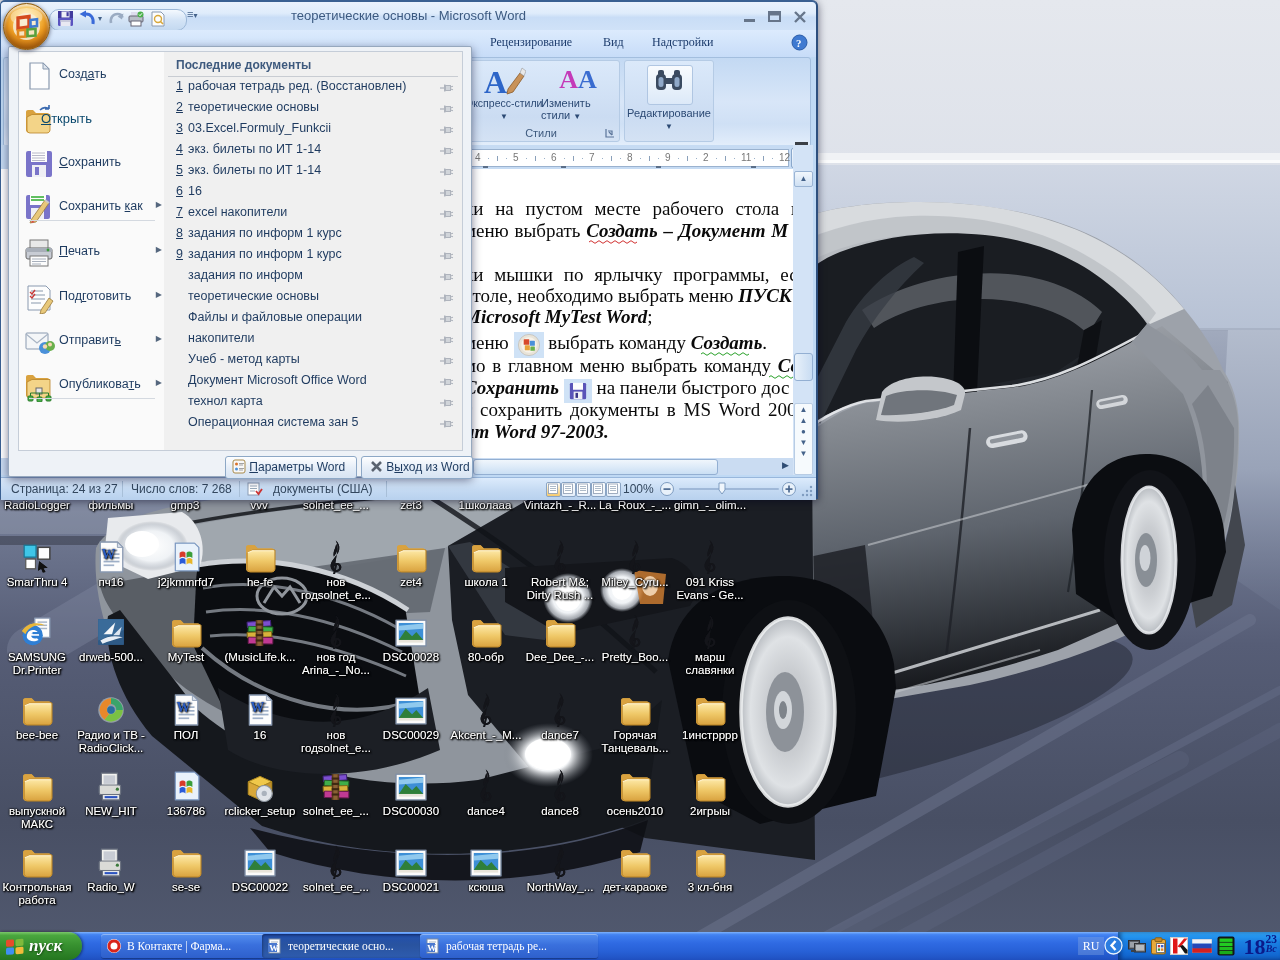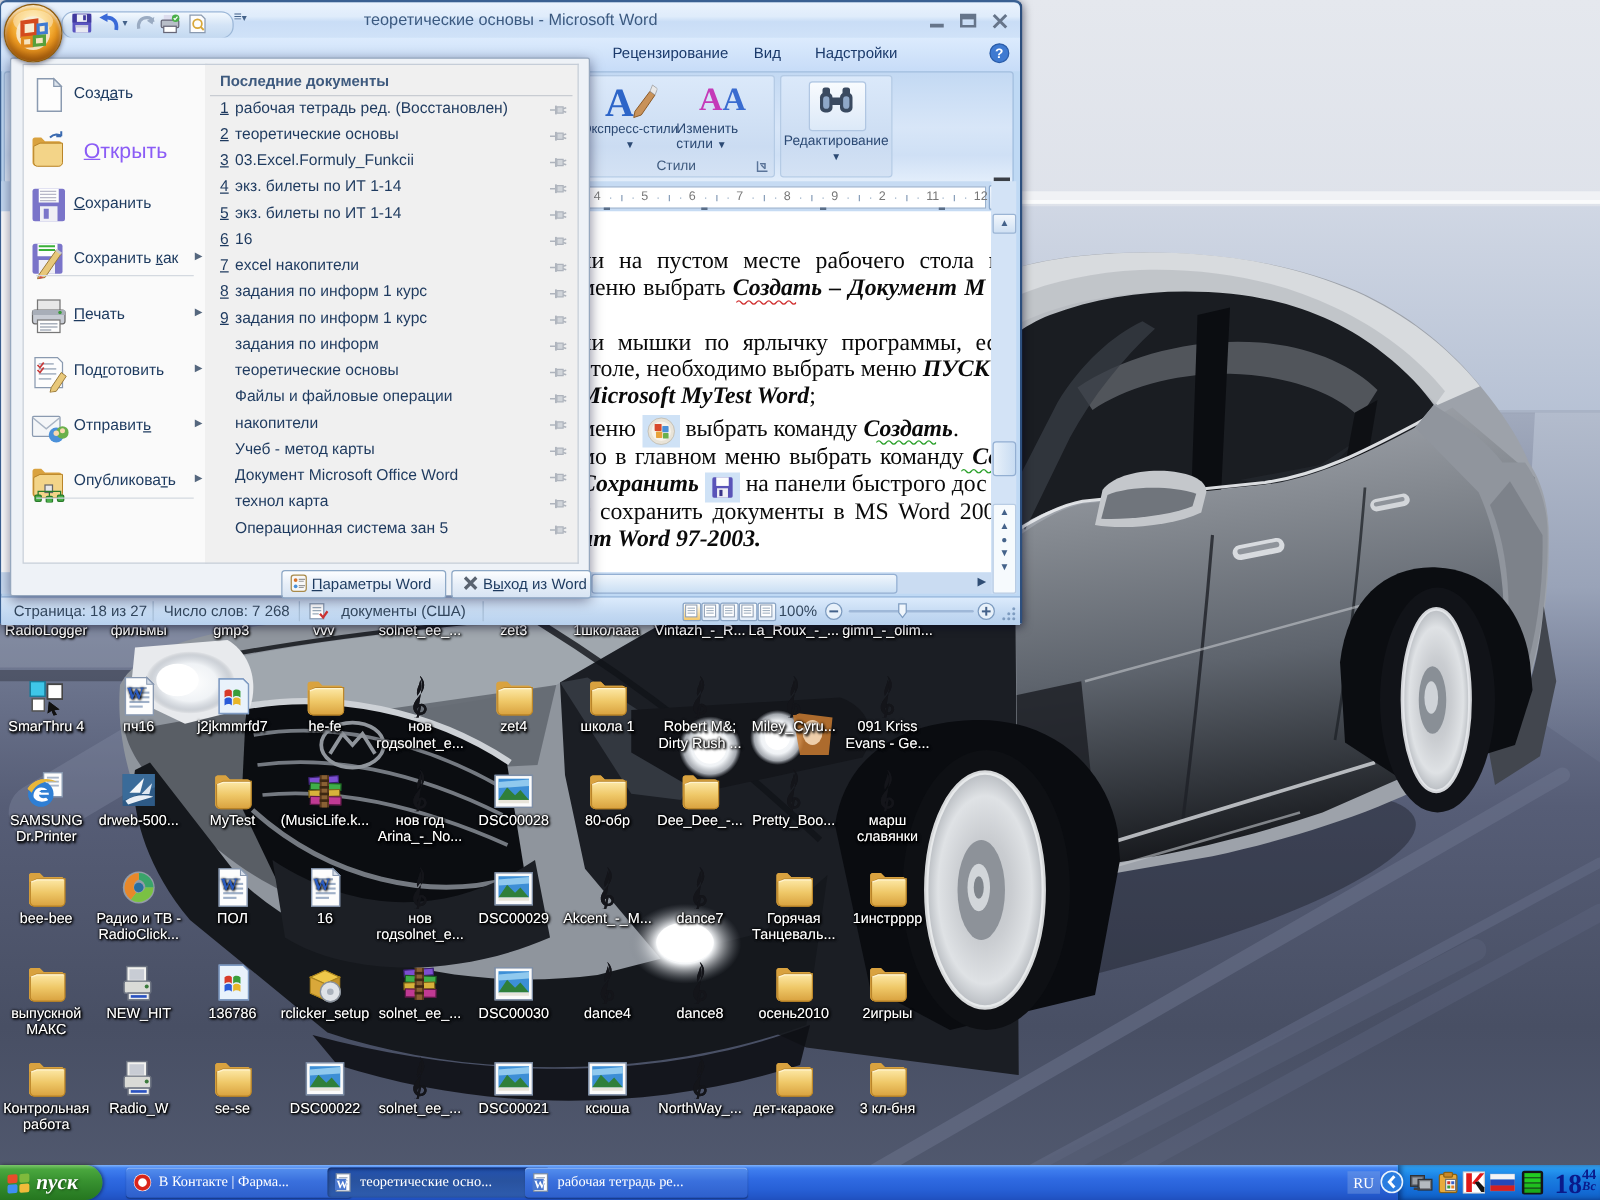--- a/index.html
+++ b/index.html
@@ -17,21 +17,21 @@
 .tbtn .ticon{position:absolute;left:5px;top:4px;width:16px;height:16px;}
 #tray{position:absolute;left:1118px;top:0;width:162px;height:28px;background:linear-gradient(#3dacfa 0%,#2799f2 12%,#1a80e2 35%,#146ed8 70%,#105ec4 100%);box-shadow:inset 3px 0 4px rgba(0,0,40,.45);}
 
 #trayclock{position:absolute;top:2px;color:#0a1a8a;font-weight:bold;}
 
 #word{position:absolute;left:0;top:0;width:815px;height:497px;border-radius:5px 6px 0 0;background:#bfd9f4;box-shadow:0 2px 8px rgba(0,0,30,.55);border-right:2px solid #2d4f7e;border-top:2px solid #3a6092;border-left:1px solid #3a6092;}
 #titlebar{position:absolute;left:0;top:0;width:100%;height:28px;border-radius:4px 5px 0 0;background:linear-gradient(#eaf2fd 0%,#dfecfb 40%,#c9ddf6 55%,#d0e2f8 100%);}
 #titletx{position:absolute;left:0;top:6px;width:100%;text-align:center;font-size:13px;color:#3c5a80;}
 #wbtns{position:absolute;right:8px;top:8px;color:#66758a;font-weight:bold;font-size:13px;}
 
-#tabsrow{position:absolute;left:0;top:28px;width:100%;height:27px;background:linear-gradient(#dcebfd,#c7dcf8);}
+#tabsrow{position:absolute;left:0;top:28px;width:100%;height:27px;background:linear-gradient(#dcebfd,#c7dcf8);font-family:Liberation Serif, serif;}
 .rtab{position:absolute;top:5px;font-size:12px;color:#1b3a6b;}
 #ribbon{position:absolute;left:2px;top:55px;width:806px;height:88px;background:linear-gradient(#c3d9f3 0%,#d8e6f8 50%,#cfe0f5 75%,#e3eefb 100%);border:1px solid #a3bede;border-radius:3px;}
 .rgroup{position:absolute;top:2px;height:80px;border:1px solid #b5cbe5;border-radius:3px;background:linear-gradient(#dbe9fa,#cbdcf2 70%,#d4e2f4);}
 .rglabel{position:absolute;bottom:2px;width:100%;text-align:center;font-size:11px;color:#3e5a7e;}
 
 #ruler{position:absolute;left:0;top:143px;width:792px;height:24px;background:#c6dbf3;}
 #rulerbar{position:absolute;left:8px;top:4px;width:778px;height:16px;background:#fff;border:1px solid #9ab2cf;font-size:10px;color:#777;}
 
 #doc{position:absolute;left:0;top:167px;width:792px;height:289px;background:#fff;overflow:hidden;}
 #vscroll{position:absolute;left:792px;top:143px;width:20px;height:330px;background:#d3e3f6;}
@@ -1283,21 +1283,21 @@
  <div id="vscroll">
   <div style="position:absolute;left:1px;top:26px;width:17px;height:14px;background:linear-gradient(#f2f7fc,#cfe0f3);border:1px solid #9ab4d4;border-radius:2px;font-size:8px;text-align:center;color:#44628a;line-height:13px">▲</div>
   <div style="position:absolute;left:1px;top:208px;width:17px;height:26px;background:linear-gradient(90deg,#e8f1fa,#c8dcf2);border:1px solid #93afd2;border-radius:3px"></div>
   <div style="position:absolute;left:1px;top:258px;width:17px;height:70px;background:#f6fafd;border:1px solid #b8cce4;font-size:8px;color:#44628a;text-align:center;line-height:11px;border-radius:2px">▲<br>▲<br>●<br>▼<br>▼</div>
  </div>
  <div id="hscroll">
   <div style="position:absolute;left:472px;top:1px;width:243px;height:14px;background:linear-gradient(#f0f6fc,#cadff4);border:1px solid #93afd2;border-radius:3px"></div>
   <div style="position:absolute;right:4px;top:2px;font-size:9px;color:#2f4d74">▶</div>
  </div>
  <div id="statusbar">
-  <span style="position:absolute;left:10px;top:4px">Страница: 18 из 27</span>
+  <span style="position:absolute;left:10px;top:4px">Страница: 24 из 27</span>
   <span style="position:absolute;left:121px;top:3px;width:1px;height:16px;background:#a8bfd8"></span><span style="position:absolute;left:130px;top:4px">Число слов: 7 268</span><span style="position:absolute;left:238px;top:3px;width:1px;height:16px;background:#a8bfd8"></span><span style="position:absolute;left:385px;top:3px;width:1px;height:16px;background:#a8bfd8"></span>
   <span style="position:absolute;left:246px;top:3px"><svg width="16" height="16" viewBox="0 0 16 16">
             <rect x="1" y="2" width="11" height="12" fill="#fff" stroke="#8a9cb4"></rect>
             <path d="M3,5 h7 M3,7.5 h7 M3,10 h5" stroke="#9ab" stroke-width="1"></path>
             <path d="M9,10 l2.5,3 l3.5,-5" stroke="#c33" stroke-width="1.8" fill="none"></path>
           </svg></span>
   <span style="position:absolute;left:272px;top:4px">документы (США)</span>
   <span id="viewbtns"><span style="position:absolute;left:545px;top:4px;width:13px;height:13px;background:linear-gradient(#fdfefe,#f5c96a);border:1px solid #8aa4c4;border-radius:2px"><svg width="12" height="12" viewBox="0 0 12 12">
               <rect x="1.5" y="1" width="9" height="9.5" fill="#fff" stroke="#8a9ab0" stroke-width="0.8"></rect>
               <path d="M3,3.5 h6 M3,5.5 h6 M3,7.5 h6" stroke="#9ab" stroke-width="0.8"></path>
@@ -1344,21 +1344,21 @@
             <path d="M20,3 L20,9 L26,9 Z" fill="#dde4ec" stroke="#8a9ab0" stroke-width="1"></path>
           </svg>
           <span style="position:absolute;left:40px;top:7px;font-size:12.5px;color:#1d3a5f;white-space:nowrap">Созд<u>а</u>ть</span>
         </div>
         <div style="position:absolute;left:0;top:52px;width:100%;height:40px">
           <svg style="position:absolute;left:4px;top:0" width="32" height="32" viewBox="0 0 32 32">
             <path d="M3,10 L3,26 C3,27.5 4.3,29 6,29 L24,29 C25.7,29 27,27.5 27,26 L27,12 C27,10.5 25.7,9 24,9 L13,9 L10,6 L5,6 C3.8,6 3,6.8 3,8 Z" fill="#d9a23f"></path>
             <path d="M4,13 L9,10.5 L27,10.5 L27,26 C27,27.6 25.6,29 24,29 L7,29 C5.4,29 4,27.6 4,26 Z" fill="#f3d488" stroke="#b98428" stroke-width="0.8"></path>
             <path d="M17,6 C20,3 24,3 26,5 M26,5 L26,1 M26,5 L22,5" stroke="#3a6ab0" stroke-width="1.6" fill="none"></path>
           </svg>
-          <span style="position:absolute;left:48px;top:7px;font-size:17px;color:#8b5cf6;white-space:nowrap"><u>О</u>ткрыть</span>
+          <span style="position:absolute;left:22px;top:7px;font-size:13px;color:#0c4a6e;white-space:nowrap"><u>О</u>ткрыть</span>
         </div>
         <div style="position:absolute;left:0;top:96px;width:100%;height:40px">
           <svg style="position:absolute;left:4px;top:0" width="32" height="32" viewBox="0 0 32 32">
             <rect x="3" y="3" width="26" height="26" rx="2" fill="#7a74c9"></rect>
             <rect x="8" y="3" width="16" height="11" fill="#fdfdfd"></rect>
             <path d="M9,5 h13 M9,7.5 h13 M9,10 h13 M9,12.5 h13" stroke="#b8b8c8" stroke-width="1"></path>
             <rect x="9" y="17" width="14" height="12" fill="#efeff5"></rect>
             <rect x="12" y="19" width="4" height="8" fill="#7a74c9"></rect>
           </svg>
           <span style="position:absolute;left:40px;top:7px;font-size:12.5px;color:#1d3a5f;white-space:nowrap"><u>С</u>охранить</span>
@@ -1698,14 +1698,14 @@
       <rect x="0" y="9.3" width="20" height="4.7" fill="#d42020"></rect>
       <rect x="0" y="0" width="20" height="14" fill="none" stroke="#8898b8" stroke-width="0.6"></rect>
     </svg>
  <svg style="position:absolute;left:1216px;top:4px" width="20" height="20" viewBox="0 0 20 20">
       <rect x="1.5" y="0.5" width="17" height="19" rx="2" fill="#141518"></rect>
       <rect x="3.5" y="2.5" width="13" height="3.4" fill="#22cc22"></rect>
       <rect x="3.5" y="6.6" width="13" height="3.4" fill="#22cc22"></rect>
       <rect x="3.5" y="10.7" width="13" height="3.4" fill="#1fbe1f"></rect>
       <rect x="3.5" y="14.8" width="13" height="3.4" fill="#1bab1b"></rect>
     </svg>
- <div id="trayclock" style="right:3px"><span style="font-size:22px;font-family:'Liberation Serif';font-weight:bold">18</span><span style="display:inline-block;vertical-align:2px;line-height:9px;text-align:center;font-size:11.5px;font-family:'Liberation Serif';font-weight:bold"><span>44</span><br><span style="font-style:italic;font-size:10px">Вс</span></span></div>
+ <div id="trayclock" style="right:3px"><span style="font-size:22px;font-family:'Liberation Serif';font-weight:bold">18</span><span style="display:inline-block;vertical-align:2px;line-height:9px;text-align:center;font-size:11.5px;font-family:'Liberation Serif';font-weight:bold"><span>23</span><br><span style="font-style:italic;font-size:10px">Вс</span></span></div>
 </div>
 
 </body></html>

